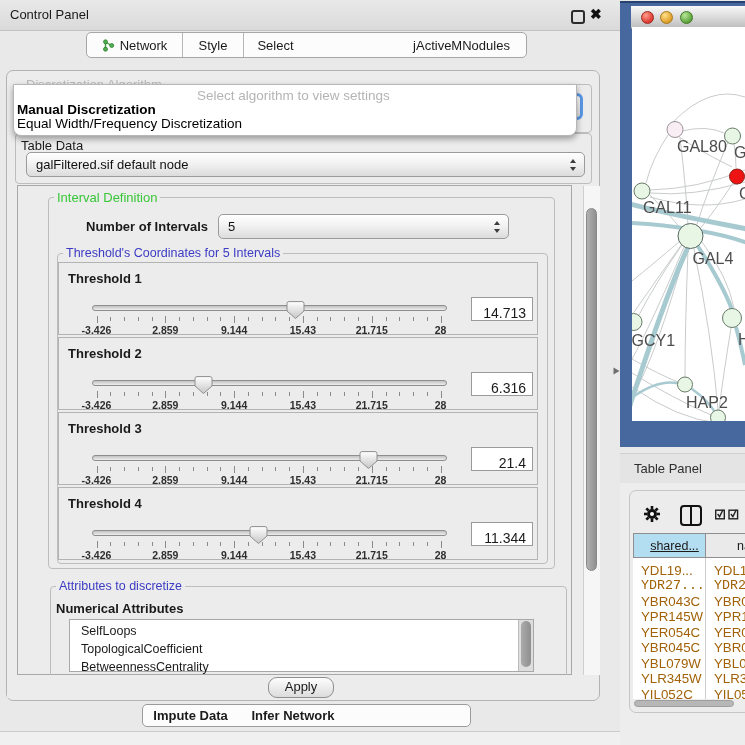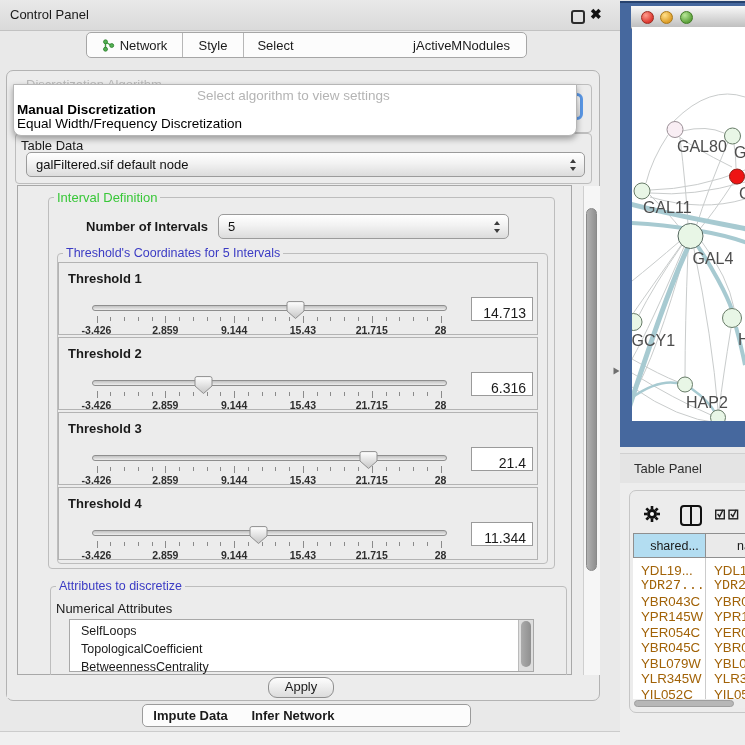--- a/index.html
+++ b/index.html
@@ -275,21 +275,21 @@
             <stop offset="1" stop-color="#c6c6c6"></stop>
           </linearGradient>
         </defs>
       <path d="M3,0.6 h13 a2,2 0 0 1 2,2 v7.4 l-8.5,7.5 l-8.5,-7.5 v-7.4 a2,2 0 0 1 2,-2 z" fill="url(#tg487)" stroke="#8e8e8e" stroke-width="1"></path>
       </svg>
 <div class="vbox">11.344</div>
 </div>
 
   <div class="grp" style="left:50px;top:586px;width:515px;height:92px;"></div>
   <div class="gtitle" style="left:56px;top:580px;font-size:12.5px;color:#3b3bc4;">Attributes to discretize</div>
-  <div class="abs" style="left:56px;top:601px;font-size:13px;font-weight:normal;">Numerical Attributes</div>
+  <div class="abs" style="left:56px;top:601px;font-size:13px;font-weight:bold;">Numerical Attributes</div>
   <div class="abs" style="left:69px;top:619px;width:465px;height:53px;background:#fff;border:1px solid #a8a8a8;box-sizing:border-box;">
     <span style="position:absolute;left:11px;top:4px;font-size:12.5px;">SelfLoops</span>
     <span style="position:absolute;left:11px;top:22px;font-size:12.5px;">TopologicalCoefficient</span>
     <span style="position:absolute;left:11px;top:40px;font-size:12.5px;">BetweennessCentrality</span>
     <div style="position:absolute;right:0;top:0;width:14px;height:100%;background:#dedede;border-left:1px solid #bbb;">
       <div style="position:absolute;left:1.5px;top:1px;width:10px;height:46px;background:linear-gradient(90deg,#ababab,#8f8f8f);border-radius:5px;"></div>
     </div>
   </div>
 
   <div class="abs" style="left:7px;top:675px;width:590px;height:23px;background:#ececec;"></div>
@@ -411,21 +411,21 @@
     <div style="position:absolute;left:7.5px;top:0;width:2.4px;height:100%;background:#111;"></div>
   </div>
   <svg class="abs" style="left:715px;top:509px;" width="24" height="11" viewBox="0 0 24 11">
     <rect x="0.7" y="1.2" width="8.6" height="8.6" fill="none" stroke="#222" stroke-width="1.4"></rect>
     <path d="M2.6 5 L4.6 7.6 L8 0.8" fill="none" stroke="#222" stroke-width="1.4"></path>
     <rect x="14" y="1.2" width="8.6" height="8.6" fill="none" stroke="#222" stroke-width="1.4"></rect>
     <path d="M15.9 5 L17.9 7.6 L21.3 0.8" fill="none" stroke="#222" stroke-width="1.4"></path>
   </svg>
 
   <div class="abs" style="left:633px;top:533px;width:73px;height:25px;background:#b3ddf1;
-       border:1px solid #8f8f8f;box-sizing:border-box;font-size:12.5px;text-align:center;line-height:24px;padding-left:10px;">shared...</div>
+       border:1px solid #8f8f8f;box-sizing:border-box;font-size:12.5px;text-align:center;line-height:24px;padding-left:10px;text-decoration:underline;">shared...</div>
   <div class="abs" style="left:705px;top:533px;width:45px;height:25px;background:#eaeaea;
        border:1px solid #8f8f8f;box-sizing:border-box;font-size:12.5px;line-height:24px;">
        <span style="position:absolute;left:31px;">na...</span>
     </div>
   <div class="row" style="top:562.5px;">YDL19...<span class="c2">YDL195W</span></div>
 <div class="row" style="top:578.0px;font-family:Liberation Mono, monospace;">YDR27...<span class="c2">YDR277C</span></div>
 <div class="row" style="top:593.5px;">YBR043C<span class="c2">YBR043C</span></div>
 <div class="row" style="top:609.0px;">YPR145W<span class="c2">YPR145W</span></div>
 <div class="row" style="top:624.5px;">YER054C<span class="c2">YER054C</span></div>
 <div class="row" style="top:640.0px;">YBR045C<span class="c2">YBR045C</span></div>

